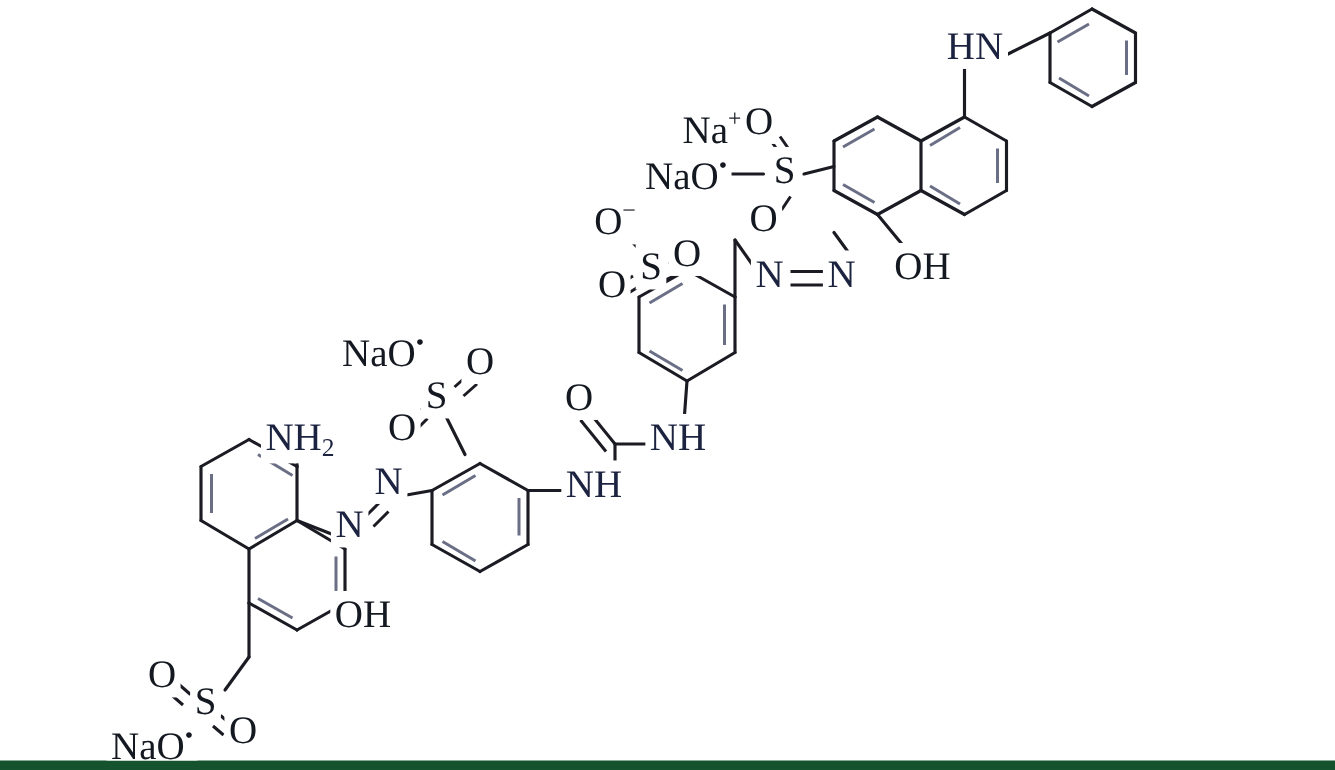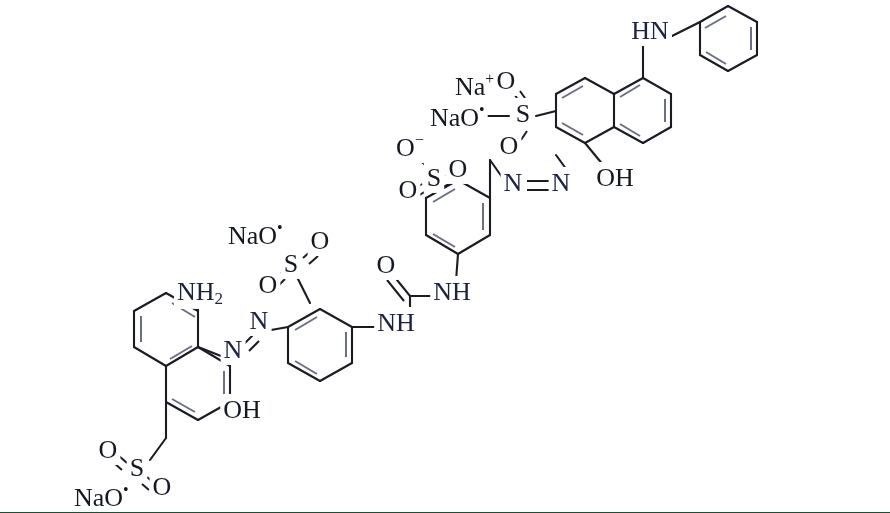--- a/index.html
+++ b/index.html
@@ -9,21 +9,21 @@
     background: #ffffff;
   }
   body {
     font-family: "Liberation Serif", serif;
   }
   #canvas-wrap {
     position: relative;
     width: 890px;
     height: 513px;
     background: #ffffff;
-    border-bottom: 1px solid #14532d;
+    border-bottom: 6px solid #14532d;
     box-sizing: border-box;
     overflow: hidden;
   }
   #structure-svg {
     display: block;
     width: 890px;
     height: 513px;
   }
   .bond-main {
     stroke: #1b1b24;

